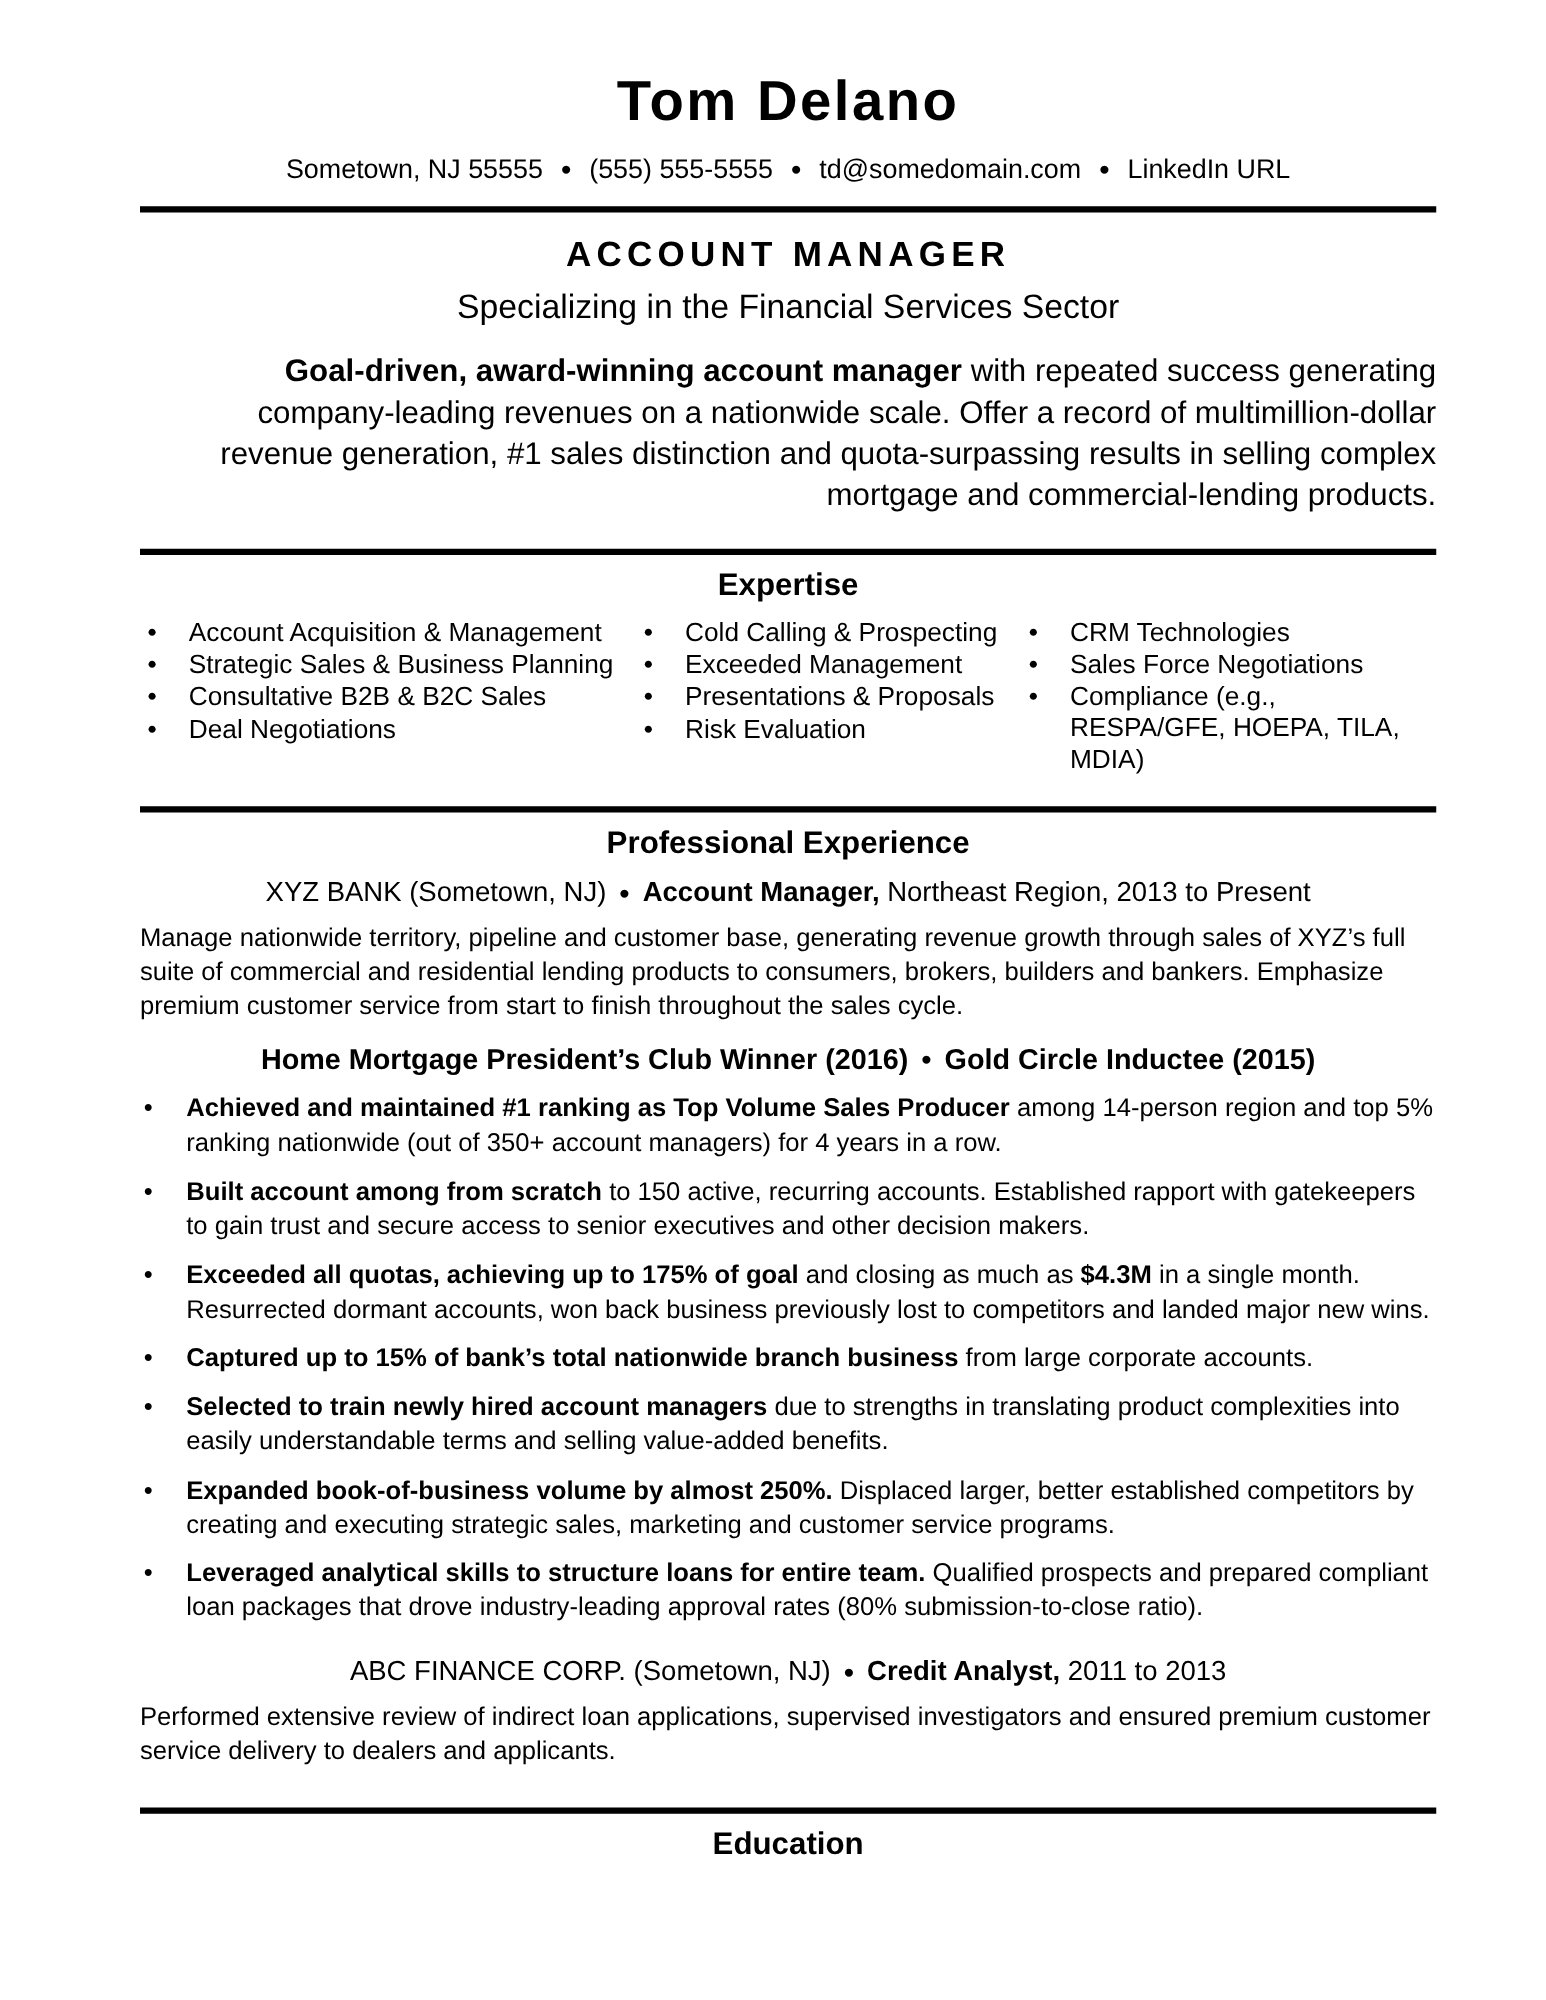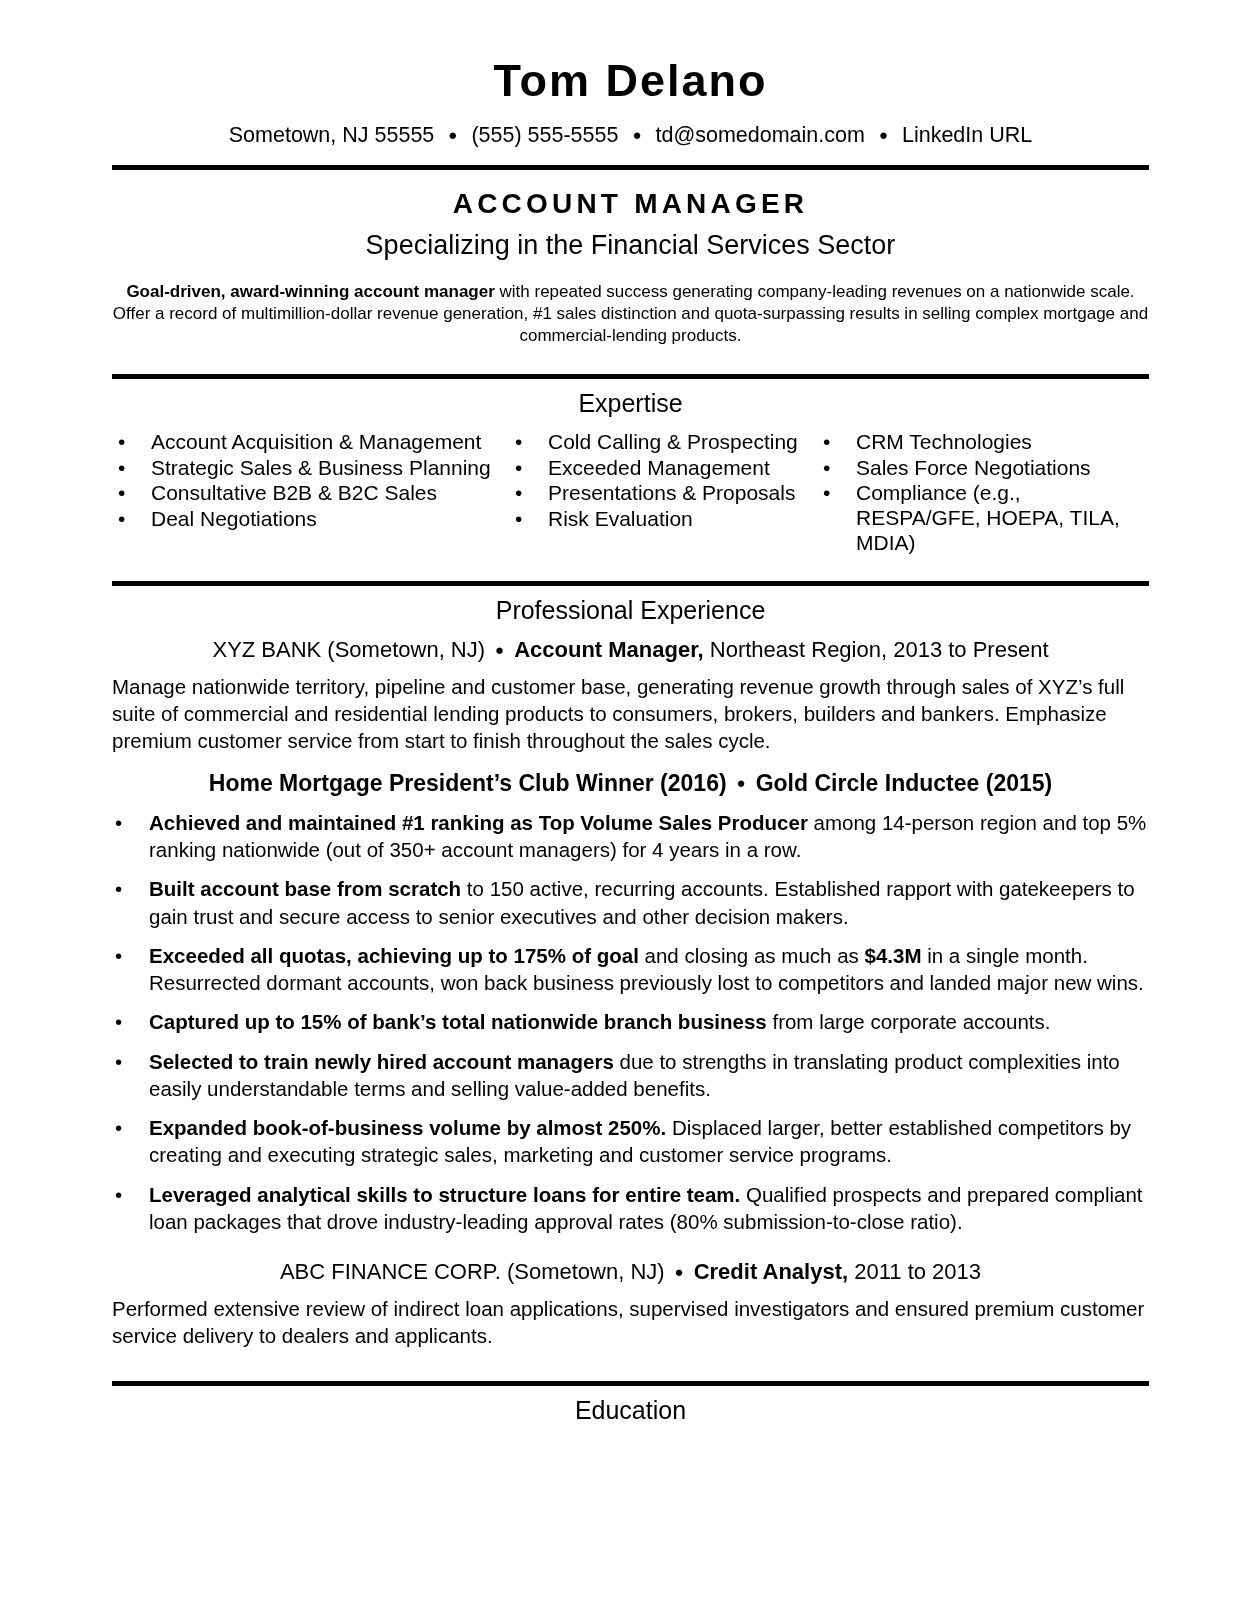--- a/index.html
+++ b/index.html
@@ -72,33 +72,33 @@
   }
   .specializing {
     text-align: center;
     font-size: 27px;
     margin: 0;
     padding-top: 14px;
     line-height: 1.0;
   }
 
   .summary {
-    font-size: 17px;
+    font-size: 25px;
     line-height: 1.32;
     margin: 0;
     padding-top: 22px;
-    text-align: center;
+    text-align: right;
   }
   .summary b { font-weight: bold; }
 
   
   .section-heading {
     text-align: center;
     font-size: 25px;
-    font-weight: normal;
+    font-weight: bold;
     margin: 0;
     padding-top: 12px;
     line-height: 1.0;
   }
 
   
   .expertise-cols {
     display: flex;
     padding-top: 14px;
   }
@@ -240,21 +240,21 @@
   <h3 class="section-heading">Professional Experience</h3>
 
   <div class="job-line"><span>XYZ BANK (Sometown, NJ)</span><span class="sep">●</span><b>Account Manager,</b><span> Northeast Region, 2013 to Present</span></div>
 
   <p class="job-desc">Manage nationwide territory, pipeline and customer base, generating revenue growth through sales of XYZ’s full suite of commercial and residential lending products to consumers, brokers, builders and bankers. Emphasize premium customer service from start to finish throughout the sales cycle.</p>
 
   <div class="awards"><span>Home Mortgage President’s Club Winner (2016)</span><span class="sep">●</span><span>Gold Circle Inductee (2015)</span></div>
 
   <ul class="achievements">
     <li><span class="dot">•</span><b>Achieved and maintained #1 ranking as Top Volume Sales Producer</b><span> among 14-person region and top 5% ranking nationwide (out of 350+ account managers) for 4 years in a row.</span></li>
-    <li><span class="dot">•</span><b>Built account base from scratch</b><span> to 150 active, recurring accounts. Established rapport with gatekeepers to gain trust and secure access to senior executives and other decision makers.</span></li>
+    <li><span class="dot">•</span><b>Built account among from scratch</b><span> to 150 active, recurring accounts. Established rapport with gatekeepers to gain trust and secure access to senior executives and other decision makers.</span></li>
     <li><span class="dot">•</span><b>Exceeded all quotas, achieving up to 175% of goal</b><span> and closing as much as </span><b>$4.3M</b><span> in a single month. Resurrected dormant accounts, won back business previously lost to competitors and landed major new wins.</span></li>
     <li><span class="dot">•</span><b>Captured up to 15% of bank’s total nationwide branch business</b><span> from large corporate accounts.</span></li>
     <li><span class="dot">•</span><b>Selected to train newly hired account managers</b><span> due to strengths in translating product complexities into easily understandable terms and selling value-added benefits.</span></li>
     <li><span class="dot">•</span><b>Expanded book-of-business volume by almost 250%.</b><span> Displaced larger, better established competitors by creating and executing strategic sales, marketing and customer service programs.</span></li>
     <li><span class="dot">•</span><b>Leveraged analytical skills to structure loans for entire team.</b><span> Qualified prospects and prepared compliant loan packages that drove industry-leading approval rates (80% submission-to-close ratio).</span></li>
   </ul>
 
   <div class="job-line job-line-2"><span>ABC FINANCE CORP. (Sometown, NJ)</span><span class="sep">●</span><b>Credit Analyst,</b><span> 2011 to 2013</span></div>
 
   <p class="job-desc job-desc-2">Performed extensive review of indirect loan applications, supervised investigators and ensured premium customer service delivery to dealers and applicants.</p>

